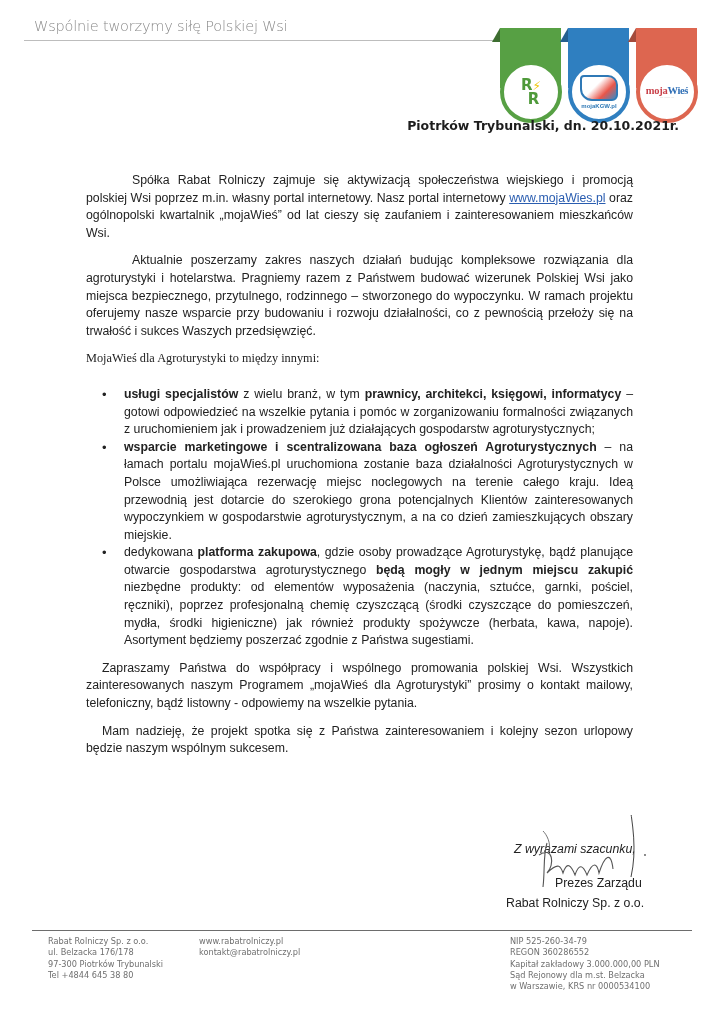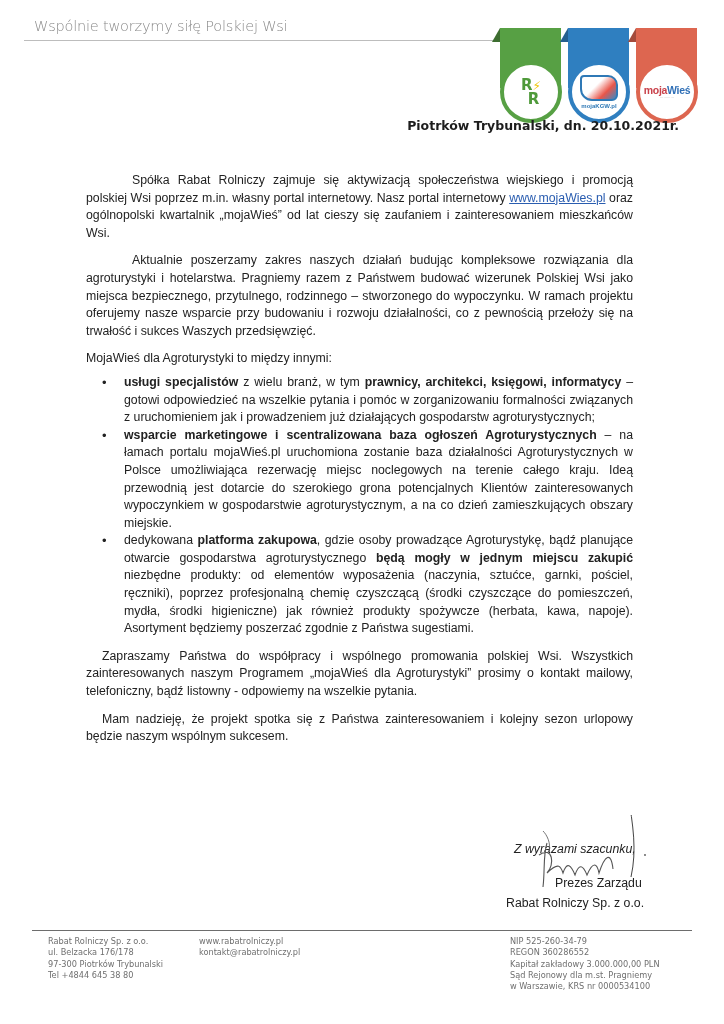--- a/index.html
+++ b/index.html
@@ -24,21 +24,21 @@
   }
   .badge {
     position: absolute; width: 62px; height: 62px; border-radius: 50%;
     background: #ffffff; box-sizing: border-box; border: 4px solid;
     display: flex; align-items: center; justify-content: center; flex-direction: column;
   }
   .rr-letters { font-family: "DejaVu Sans", sans-serif; font-weight: bold; font-size: 15px; color: #4f9a3a; line-height: 13px; text-align: center; }
   .rr-letters .bolt { color: #f0c400; font-size: 12px; }
   .kgw-map { width: 34px; height: 22px; background: linear-gradient(135deg, #ffffff 40%, #e9564a 70%, #3a88c4 100%); border: 2px solid #2f79b6; border-radius: 4px 10px 6px 12px; }
   .kgw-text { font-size: 6px; font-weight: bold; color: #2f79b6; margin-top: 2px; }
-  .moja-text { font-family: Liberation Sans, sans-serif; font-weight: bold; font-size: 10.5px; color: #c9414a; letter-spacing: -0.3px; }
+  .moja-text { font-family: Liberation Serif, serif; font-weight: bold; font-size: 10.5px; color: #c9414a; letter-spacing: -0.3px; }
   .moja-text .w { color: #2f6fb6; }
   .moja-sub { font-size: 3.5px; color: #999; }
 
   .date {
     position: absolute; right: 45px; top: 118px;
     font-family: "DejaVu Sans", sans-serif; font-weight: bold; font-size: 12.5px; color: #1d1d1d;
   }
   .content {
     position: absolute; left: 86px; top: 172px; width: 547px;
     font-family: "Liberation Sans", sans-serif; font-size: 12.3px; line-height: 17.6px; color: #222;
@@ -104,21 +104,21 @@
 <div class="badge" style="left:636px; top:61px; border-color:#dd6650;">
   <div class="moja-text">moja<span class="w">Wieś</span></div>
   <div class="moja-sub">············</div>
 </div>
 
 <div class="date">Piotrków Trybunalski, dn. 20.10.2021r.</div>
 
 <div class="content">
   <p class="indent"><span>Spółka Rabat Rolniczy zajmuje się aktywizacją społeczeństwa wiejskiego i promocją polskiej Wsi poprzez m.in. własny portal internetowy. Nasz portal internetowy </span><a href="#">www.mojaWies.pl</a><span> oraz ogólnopolski kwartalnik „mojaWieś” od lat cieszy się zaufaniem i zainteresowaniem mieszkańców Wsi.</span></p>
   <p class="indent">Aktualnie poszerzamy zakres naszych działań budując kompleksowe rozwiązania dla agroturystyki i hotelarstwa. Pragniemy razem z Państwem budować wizerunek Polskiej Wsi jako miejsca bezpiecznego, przytulnego, rodzinnego – stworzonego do wypoczynku. W ramach projektu oferujemy nasze wsparcie przy budowaniu i rozwoju działalności, co z pewnością przełoży się na trwałość i sukces Waszych przedsięwzięć.</p>
-  <p style="margin-bottom:6px;">MojaWieś dla Agroturystyki to między innymi:</p>
+  <p style="margin-bottom:18px;font-family:Liberation Serif, serif;">MojaWieś dla Agroturystyki to między innymi:</p>
   <ul class="bullets">
     <li><b>usługi specjalistów</b><span> z wielu branż, w tym </span><b>prawnicy, architekci, księgowi, informatycy</b><span> – gotowi odpowiedzieć na wszelkie pytania i pomóc w zorganizowaniu formalności związanych z uruchomieniem jak i prowadzeniem już działających gospodarstw agroturystycznych;</span></li>
     <li><b>wsparcie marketingowe i scentralizowana baza ogłoszeń Agroturystycznych</b><span> – na łamach portalu mojaWieś.pl uruchomiona zostanie baza działalności Agroturystycznych w Polsce umożliwiająca rezerwację miejsc noclegowych na terenie całego kraju. Ideą przewodnią jest dotarcie do szerokiego grona potencjalnych Klientów zainteresowanych wypoczynkiem w gospodarstwie agroturystycznym, a na co dzień zamieszkujących obszary miejskie.</span></li>
     <li><span>dedykowana </span><b>platforma zakupowa</b><span>, gdzie osoby prowadzące Agroturystykę, bądź planujące otwarcie gospodarstwa agroturystycznego </span><b>będą mogły w jednym miejscu zakupić</b><span> niezbędne produkty: od elementów wyposażenia (naczynia, sztućce, garnki, pościel, ręczniki), poprzez profesjonalną chemię czyszczącą (środki czyszczące do pomieszczeń, mydła, środki higieniczne) jak również produkty spożywcze (herbata, kawa, napoje). Asortyment będziemy poszerzać zgodnie z Państwa sugestiami.</span></li>
   </ul>
   <p class="indent-sm">Zapraszamy Państwa do współpracy i wspólnego promowania polskiej Wsi. Wszystkich zainteresowanych naszym Programem „mojaWieś dla Agroturystyki” prosimy o kontakt mailowy, telefoniczny, bądź listowny - odpowiemy na wszelkie pytania.</p>
   <p class="indent-sm">Mam nadzieję, że projekt spotka się z Państwa zainteresowaniem i kolejny sezon urlopowy będzie naszym wspólnym sukcesem.</p>
 </div>
 
 <div class="closing">Z wyrazami szacunku,</div>
@@ -139,15 +139,15 @@
   <div>Tel  +4844 645 38 80</div>
 </div>
 <div class="footer-col" style="left:199px;">
   <div>www.rabatrolniczy.pl</div>
   <div>kontakt@rabatrolniczy.pl</div>
 </div>
 <div class="footer-col" style="left:510px;">
   <div>NIP 525-260-34-79</div>
   <div>REGON 360286552</div>
   <div>Kapitał zakładowy 3.000.000,00 PLN</div>
-  <div>Sąd Rejonowy dla m.st. Pragniemy</div>
+  <div>Sąd Rejonowy dla m.st. Belzacka</div>
   <div>w Warszawie, KRS nr 0000534100</div>
 </div>
 
 </body></html>

